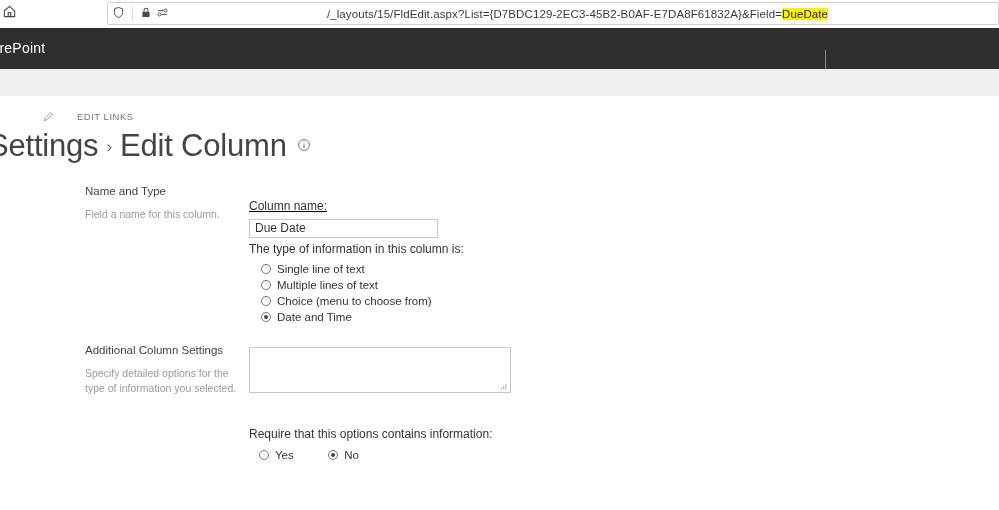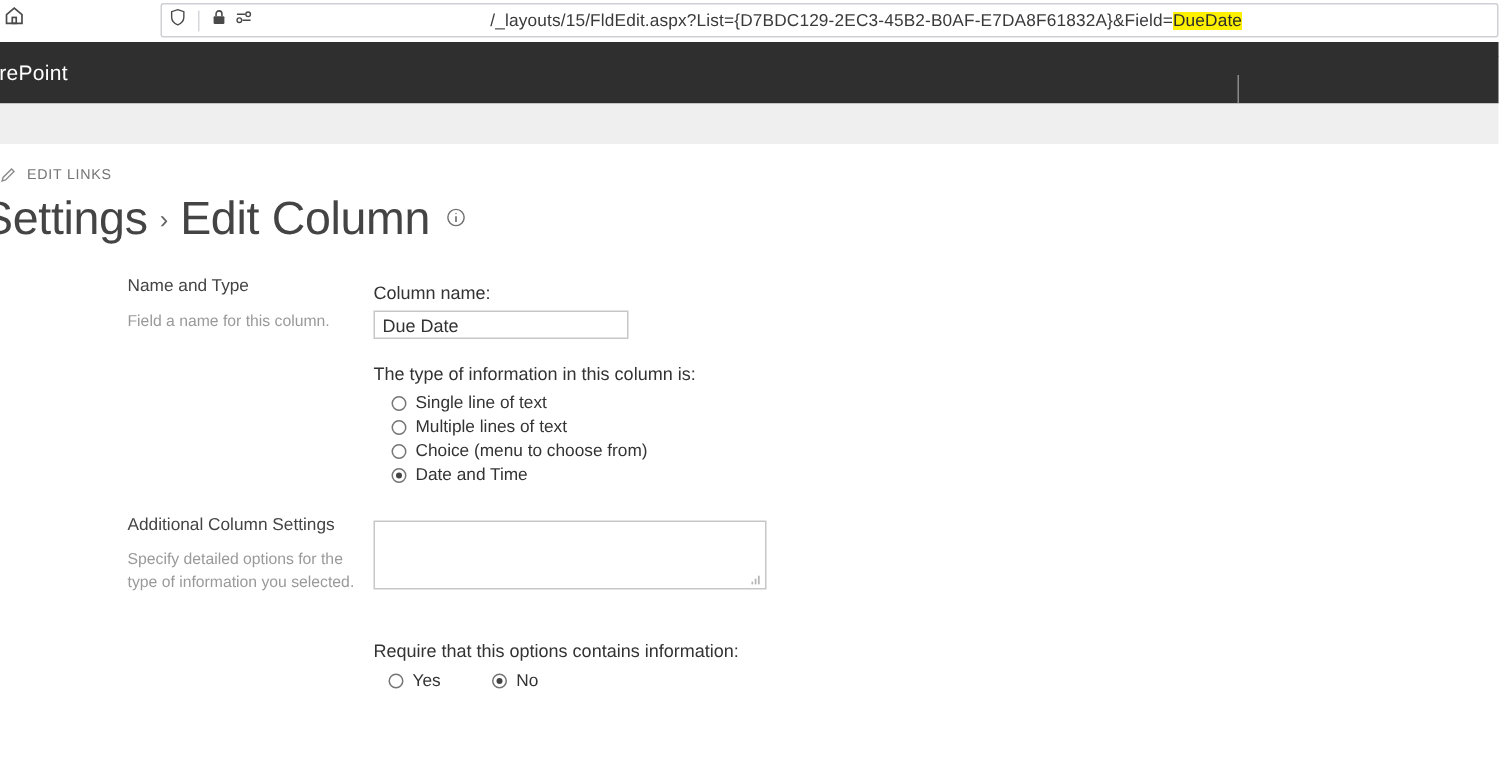--- a/index.html
+++ b/index.html
@@ -107,21 +107,22 @@
     position: absolute;
     left: 0; top: 96px;
     width: 999px; height: 414px;
     background: #ffffff;
   }
   .edit-links {
     position: absolute;
     left: 0px; top: 15px;
     display: flex;
     align-items: flex-end;
-    gap: 7px;
+    gap: 23px;
+    padding-left: 43px;
   }
   .pencil-icon {
     display: block;
     width: 11px; height: 11px;
   }
   .edit-links-label {
     font-size: 9.5px;
     color: #767676;
     letter-spacing: 0.5px;
     text-transform: uppercase;
@@ -173,21 +174,21 @@
   .form-field-col {
     position: absolute;
     left: 249px;
   }
   .field-label {
     font-size: 12px;
     color: #333333;
     margin-bottom: 5px;
   }
   .text-input {
-    width: 170px;
+    width: 189px;
     height: 19px;
     border: 1px solid #c7c7c7;
     background: #ffffff;
     font-family: "Liberation Sans", sans-serif;
     font-size: 12px;
     color: #333333;
     padding: 0 5px;
     box-sizing: border-box;
     outline: none;
   }
@@ -316,21 +317,21 @@
         <circle cx="8" cy="4.9" r="0.55" fill="#6f6f6f" stroke="none"></circle>
       </svg>
     </span>
   </div>
 
   <div class="form-label-col" style="left:85px; top:89px;">
     <p class="section-heading">Name and Type</p>
     <p class="section-desc">Field a name for this column.</p>
   </div>
 
-  <div class="form-field-col" style="top:92px;">
+  <div class="form-field-col" style="top:103px;text-decoration:underline;">
     <div class="field-label">Column name:</div>
     <input class="text-input" type="text" value="Due Date" style="">
   </div>
 
   <div class="form-field-col" style="top:146px;">
     <div class="field-label">The type of information in this column is:</div>
     <div class="radio-group">
       <div class="radio-row">
         <span class="radio"></span>
         <span class="radio-label">Single line of text</span>

